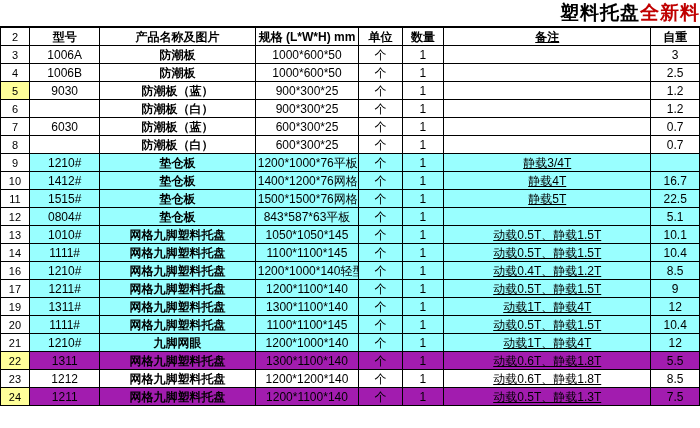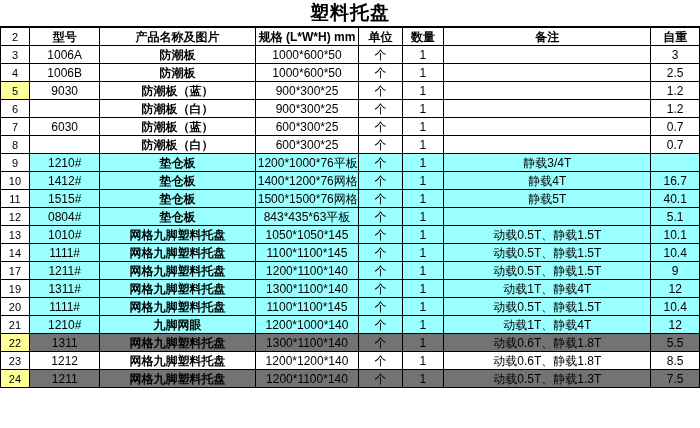--- a/index.html
+++ b/index.html
@@ -4,21 +4,21 @@
 <style>
   html,body{margin:0;padding:0;}
   body{
     width:700px;height:428px;overflow:hidden;
     background:#ffffff;
     font-family:"Liberation Sans","DejaVu Sans",sans-serif;
     font-size:12px;color:#000;
   }
   .sheet{width:700px;height:428px;position:relative;}
   .title-row{
-    height:26px;display:flex;align-items:center;justify-content:center;
+    height:26px;display:flex;align-items:center;justify-content:flex-end;
     border-bottom:1px solid #000;background:#fff;
   }
   .title-main{font-size:19px;font-weight:bold;letter-spacing:1px;}
   .title-accent{font-size:19px;font-weight:bold;color:#c00000;letter-spacing:1px;}
   table{border-collapse:collapse;width:700px;table-layout:fixed;}
   td,th{
     border:1px solid #000;
     padding:0 2px;
     height:17px;
     line-height:16px;
@@ -26,35 +26,36 @@
     overflow:hidden;white-space:nowrap;
     text-align:center;
     vertical-align:middle;
   }
   .col-idx{width:28px;background:#ffffff;font-size:11px;}
   .col-model{width:68px;}
   .col-name{width:150px;}
   .col-spec{width:100px;}
   .col-unit{width:42px;}
   .col-qty{width:40px;}
-  .col-note{width:200px;}
+  .col-note{width:200px;text-decoration:underline;}
   .col-weight{width:47px;}
   .bold{font-weight:bold;}
   .cyan{background:#99ffff;}
-  .yellow{background:#737373;}
+  .yellow{background:#a21caf;}
   .idx-yellow{background:#ffff99;}
   .name-b{font-weight:bold;}
 </style>
 </head>
 <body>
 
 <div class="sheet">
 
   <div class="title-row">
     <span class="title-main">塑料托盘</span>
+      <span class="title-accent">全新料</span>
   </div>
 
   <table>
     <colgroup>
       <col class="col-idx">
         <col class="col-model">
         <col class="col-name">
         <col class="col-spec">
       <col class="col-unit">
         <col class="col-qty">
@@ -153,27 +154,27 @@
           <td class="col-weight cyan">16.7</td>
         </tr>
         <tr>
           <td class="col-idx">11</td>
           <td class="col-model cyan">1515#</td>
           <td class="col-name name-b cyan">垫仓板</td>
           <td class="col-spec cyan">1500*1500*76网格</td>
           <td class="col-unit cyan">个</td>
           <td class="col-qty cyan">1</td>
           <td class="col-note cyan">静载5T</td>
-          <td class="col-weight cyan">40.1</td>
+          <td class="col-weight cyan">22.5</td>
         </tr>
         <tr>
           <td class="col-idx">12</td>
           <td class="col-model cyan">0804#</td>
           <td class="col-name name-b cyan">垫仓板</td>
-          <td class="col-spec cyan">843*435*63平板</td>
+          <td class="col-spec cyan">843*587*63平板</td>
           <td class="col-unit cyan">个</td>
           <td class="col-qty cyan">1</td>
           <td class="col-note cyan"></td>
           <td class="col-weight cyan">5.1</td>
         </tr>
         <tr>
           <td class="col-idx">13</td>
           <td class="col-model cyan">1010#</td>
           <td class="col-name name-b cyan">网格九脚塑料托盘</td>
           <td class="col-spec cyan">1050*1050*145</td>
@@ -184,20 +185,30 @@
         </tr>
         <tr>
           <td class="col-idx">14</td>
           <td class="col-model cyan">1111#</td>
           <td class="col-name name-b cyan">网格九脚塑料托盘</td>
           <td class="col-spec cyan">1100*1100*145</td>
           <td class="col-unit cyan">个</td>
           <td class="col-qty cyan">1</td>
           <td class="col-note cyan">动载0.5T、静载1.5T</td>
           <td class="col-weight cyan">10.4</td>
+        </tr>
+        <tr>
+          <td class="col-idx">16</td>
+          <td class="col-model cyan">1210#</td>
+          <td class="col-name name-b cyan">网格九脚塑料托盘</td>
+          <td class="col-spec cyan">1200*1000*140轻型</td>
+          <td class="col-unit cyan">个</td>
+          <td class="col-qty cyan">1</td>
+          <td class="col-note cyan">动载0.4T、静载1.2T</td>
+          <td class="col-weight cyan">8.5</td>
         </tr>
         <tr>
           <td class="col-idx">17</td>
           <td class="col-model cyan">1211#</td>
           <td class="col-name name-b cyan">网格九脚塑料托盘</td>
           <td class="col-spec cyan">1200*1100*140</td>
           <td class="col-unit cyan">个</td>
           <td class="col-qty cyan">1</td>
           <td class="col-note cyan">动载0.5T、静载1.5T</td>
           <td class="col-weight cyan">9</td>

